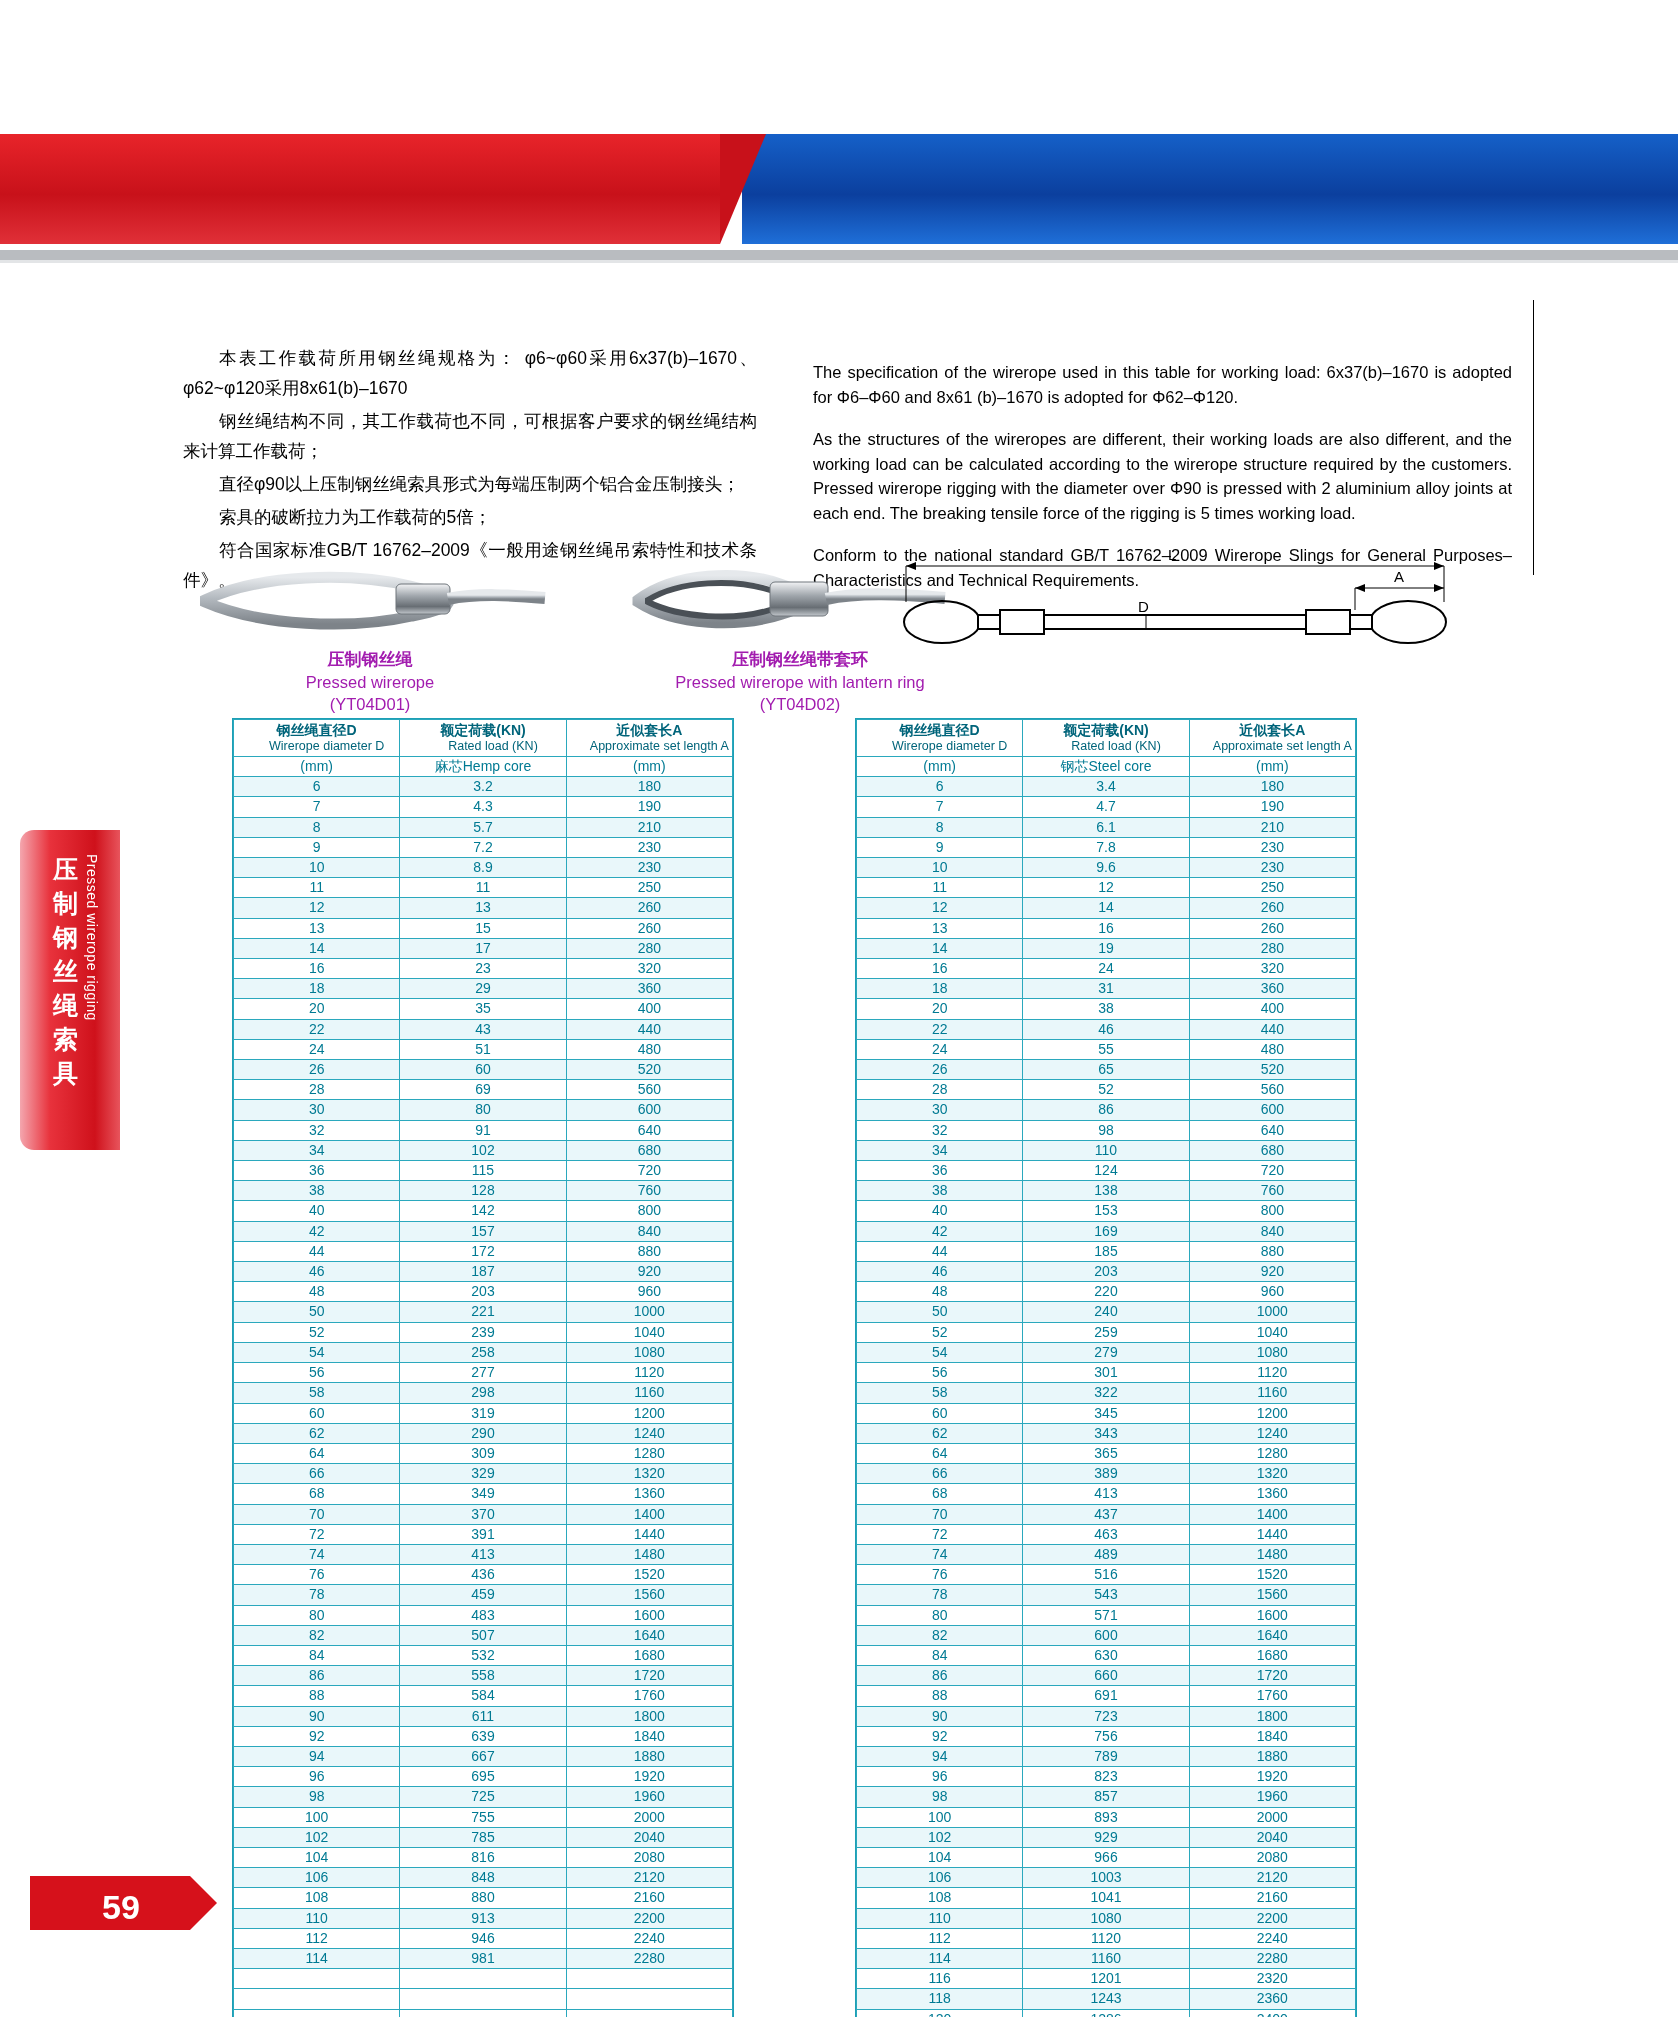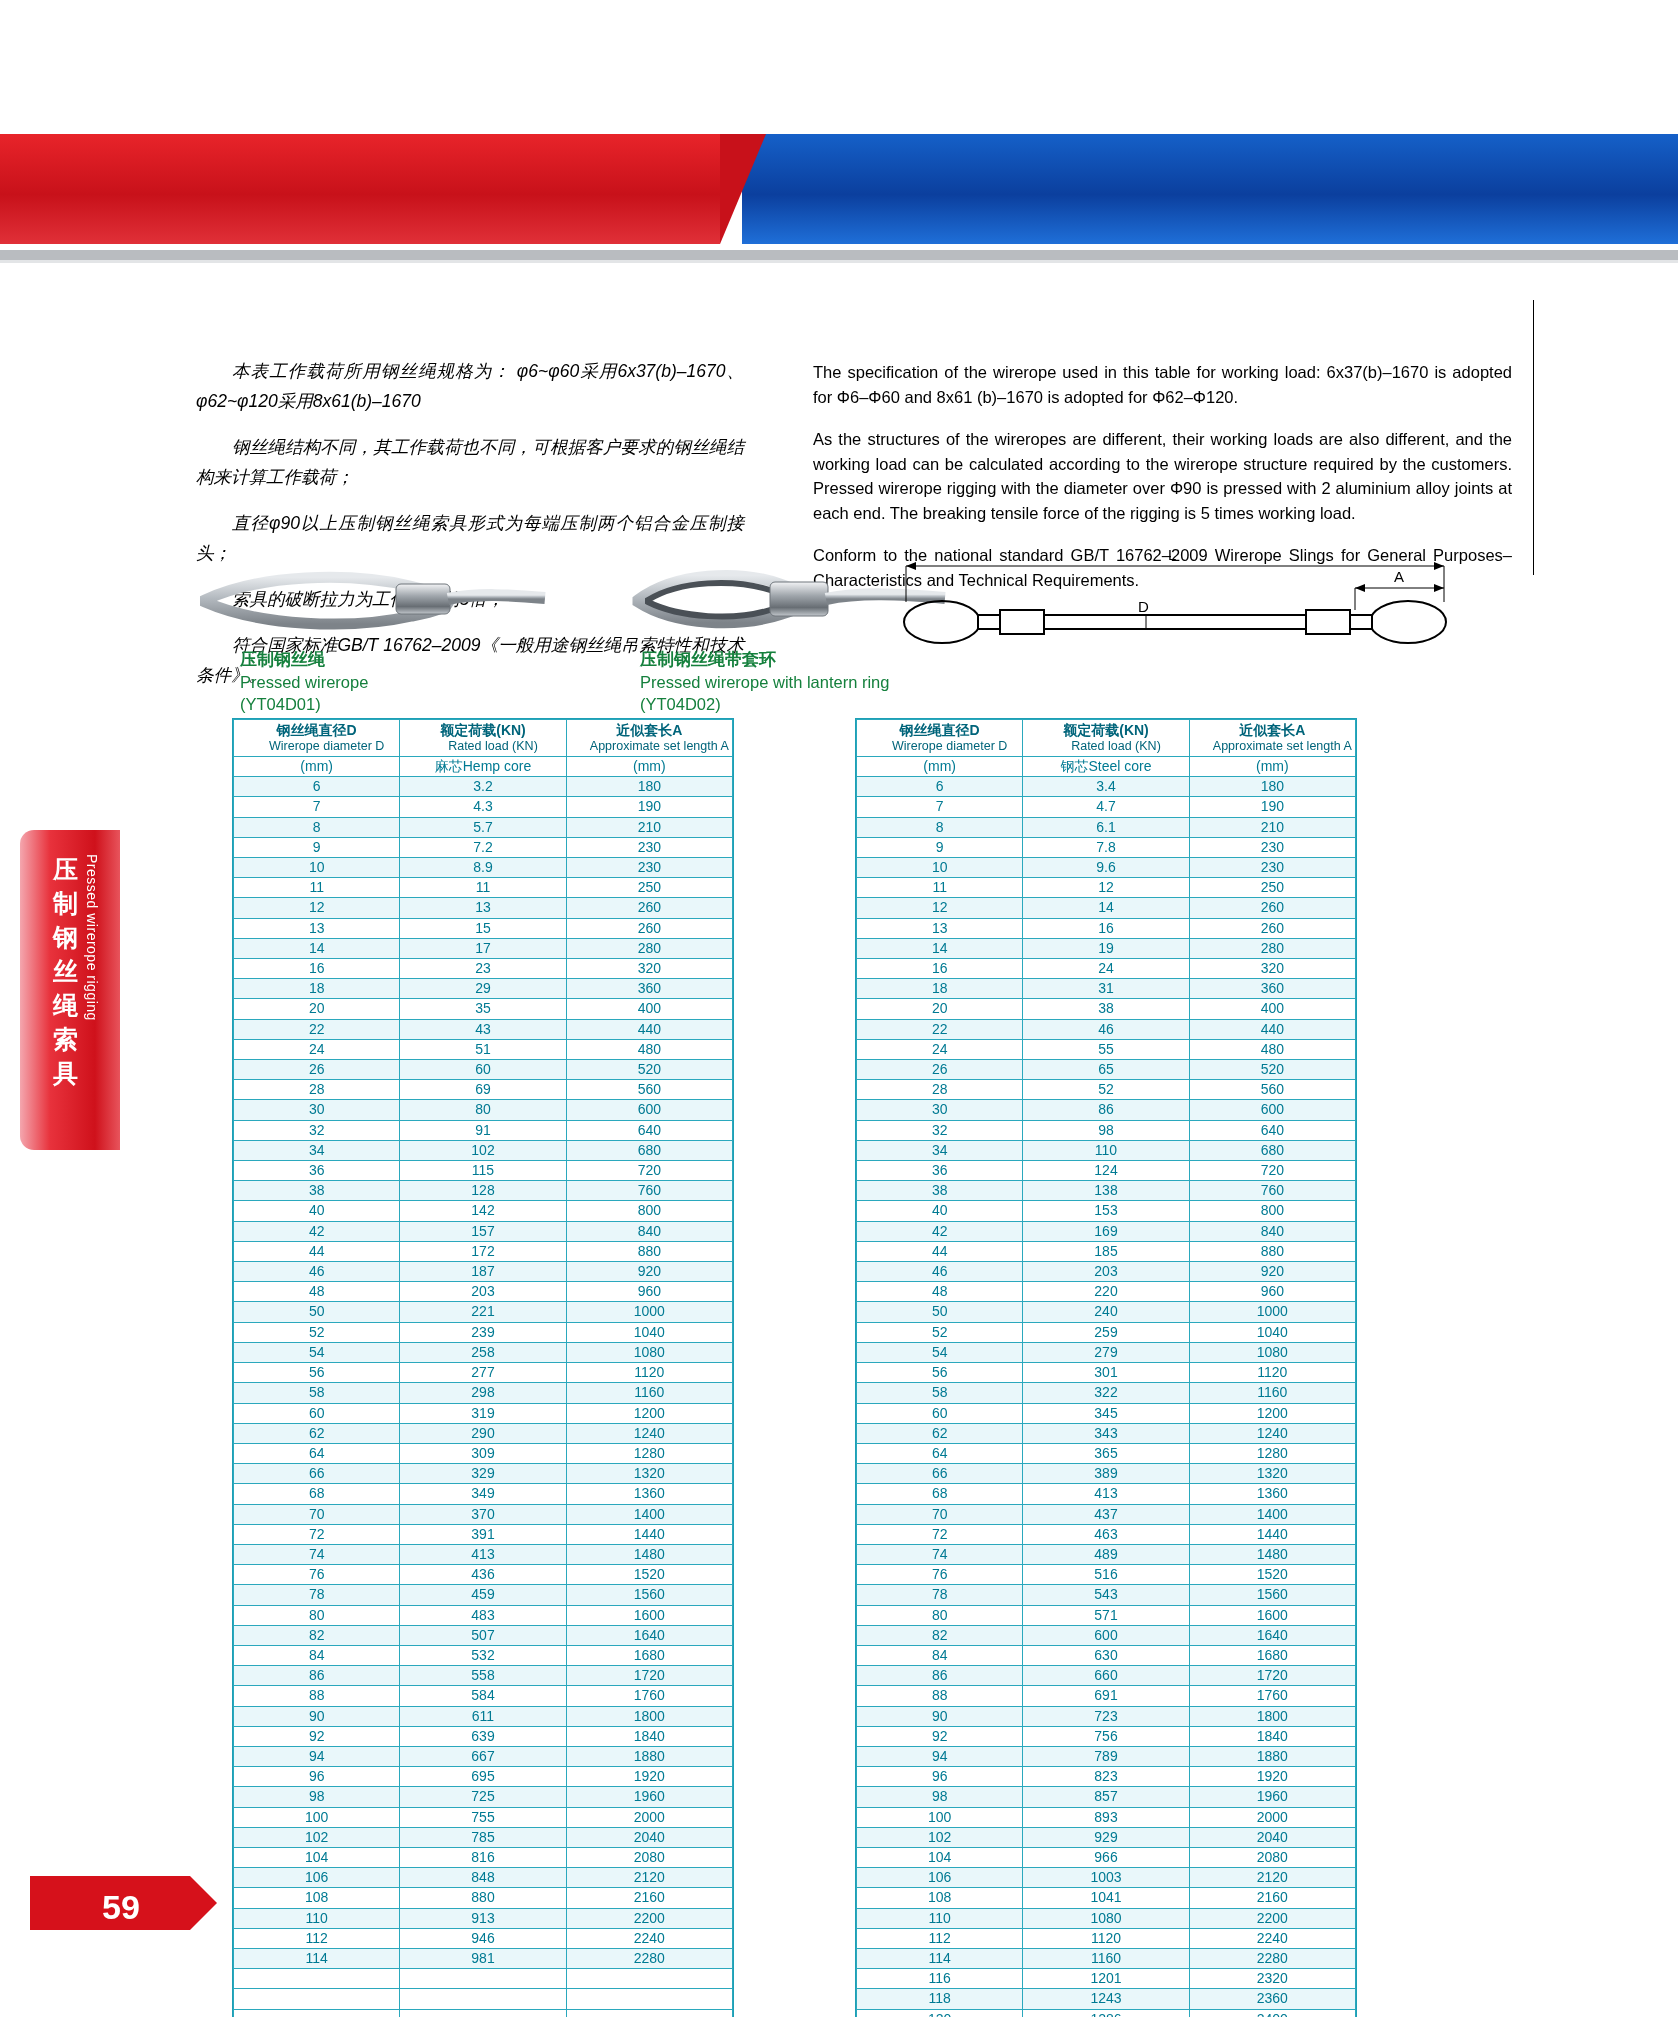--- a/index.html
+++ b/index.html
@@ -211,41 +211,42 @@
   .text-cn {
     position: absolute;
     left: 180px;
     top: 340px;
     width: 580px;
     font-size: 17.5px;
     line-height: 30px;
     color: #000;
     text-align: justify;
   }
-  .text-cn p { margin: 16px; font-style: italic; }
+  .text-cn p { margin: 3px; }
   .text-cn p.ind { text-indent: 36px; }
 
   .text-en {
     position: absolute;
     left: 795px;
     top: 342px;
     width: 735px;
     font-size: 16.5px;
     line-height: 24.5px;
     color: #000;
     text-align: justify;
   }
   .text-en p { margin: 18px; }
 
   
   .cap {
     position: absolute;
+    text-align: center;
     font-size: 16.5px;
     line-height: 22px;
-    color: #15803d;
+    color: #a21caf;
   }
   .cap .cn { font-size: 17px; font-weight: bold; }
   .cap1 { left: 240px; top: 648px; width: 260px; }
   .cap2 { left: 640px; top: 648px; width: 320px; }
 
   
   .prod-img {
     position: absolute;
   }
 

